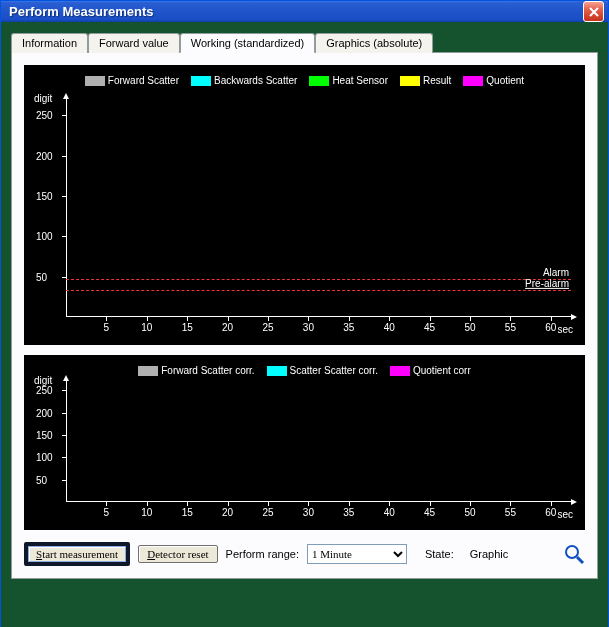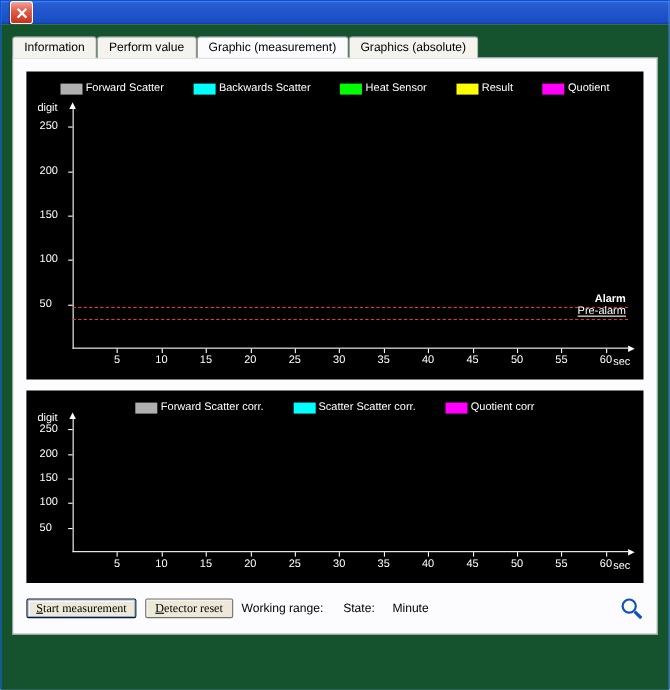--- a/index.html
+++ b/index.html
@@ -72,21 +72,21 @@
   .chart {
     background:black;
     color:white;
     position:relative;
     width:100%;
     font-size:10px;
   }
   .chart.top { height:280px; }
   .chart.bottom { height:175px; }
   .legend {
-    display:flex;gap:27px;align-items:center;
+    display:flex;gap:12px;align-items:center;
     padding:6px 0 0 0;
     justify-content:center;
     flex-wrap:wrap;
     position:absolute;left:0;right:0;top:4px;
   }
   .swatch{width:20px;height:10px;display:inline-block;}
   .legend-item{display:flex;align-items:center;gap:3px;}
   .plot{position:absolute;left:42px;right:14px;}
   .chart.top .plot{top:34px;bottom:28px;}
   .chart.bottom .plot{top:26px;bottom:28px;}
@@ -108,50 +108,51 @@
   .alarm-label{position:absolute;right:2px;color:#fff;transform:translateY(-110%);}
   .controls{
     display:flex;align-items:center;gap:8px;padding-top:2px;
   }
   button.winbtn{
     font-family:Tahoma;font-size:11px;
     background:#ece9d8;border:1px solid #707070;
     padding:2px 8px;border-radius:2px;
     box-shadow: inset 1px 1px 0 #fff;
   }
-  button.winbtn.default{border:1px solid #0f172a; box-shadow: 0 0 0 1px #89ade4 inset, inset 2px 2px 0 #fff;}
+  button.winbtn.default{border:4px solid #0f172a; box-shadow: 0 0 0 1px #89ade4 inset, inset 2px 2px 0 #fff;}
   .wr-label{}
   select.win{font-family:Tahoma;font-size:11px;background:white;border:1px solid #7f9db9;height:20px;width:100px;}
   .state-label{margin-left:10px;}
   .state-val{margin-left:8px;}
   .magnifier{width:22px;height:22px;margin-left:auto;}
   .bottom-buttons{
     display:flex;gap:8px;
     padding:8px 4px 0 0;
     margin-top:48px;
   }
   .bottom-buttons button{width:80px;height:23px;}
   .underline{text-decoration:underline;}
 </style>
 </head>
 <body>
 
 <div class="window">
   <div class="titlebar">
+    <span class="titlebar-title">Perform Measurements</span>
     <div class="close-btn">
       <svg width="10" height="10" viewBox="0 0 10 10">
           <path d="M1 1 L9 9 M9 1 L1 9" stroke="white" stroke-width="2"></path>
         </svg>
     </div>
   </div>
   <div class="client">
     <div class="tabs">
       <div class="tab">Information</div>
-      <div class="tab">Perform value</div>
-      <div class="tab active">Graphic (measurement)</div>
+      <div class="tab">Forward value</div>
+      <div class="tab active">Working (standardized)</div>
       <div class="tab">Graphics (absolute)</div>
     </div>
     <div class="tabpanel">
 
       <div class="chart top">
         <div class="legend" id="legend-0">
             <span class="legend-item">
               <span class="swatch" style="background: rgb(176, 176, 176);"></span>
               <span>Forward Scatter</span>
             </span>
@@ -241,21 +242,21 @@
             </div>
             <div class="xtick" style="left: 88%;">
               <div class="tm"></div>
               <span>55</span>
             </div>
             <div class="xtick" style="left: 96%;">
               <div class="tm"></div>
               <span>60</span>
             </div>
             <div class="alarm-line" style="top: 82.6183%; border-top-color: rgb(238, 51, 51);"></div>
-            <span class="alarm-label" style="top: 82.6183%; font-weight: bold;">Alarm</span>
+            <span class="alarm-label" style="top: 82.6183%;">Alarm</span>
             <div class="alarm-line" style="top: 87.7959%; border-top-color: rgb(238, 51, 51);"></div>
             <span class="alarm-label" style="top: 87.7959%; text-decoration: underline;">Pre-alarm</span>
           </div>
       </div>
 
       <div class="chart bottom">
         <div class="legend" id="legend-1">
             <span class="legend-item">
               <span class="swatch" style="background: rgb(176, 176, 176);"></span>
               <span>Forward Scatter corr.</span>
@@ -347,23 +348,26 @@
           </div>
       </div>
 
       <div class="controls">
         <button class="winbtn default">
           <span class="underline">S</span><span id="start-rest">tart measurement</span>
         </button>
         <button class="winbtn">
           <span class="underline">D</span><span id="reset-rest">etector reset</span>
         </button>
-        <span class="wr-label">Working range:</span>
+        <span class="wr-label">Perform range:</span>
+        <select class="win">
+          <option>1 Minute</option>
+        </select>
         <span class="state-label">State:</span>
-        <span class="state-val">Minute</span>
+        <span class="state-val">Graphic</span>
         <span class="magnifier">
           <svg viewBox="0 0 22 22">
               <circle cx="9" cy="9" r="6" fill="none" stroke="#1050c0" stroke-width="2"></circle>
               <line x1="14" y1="14" x2="20" y2="20" stroke="#1050c0" stroke-width="3"></line>
             </svg>
         </span>
       </div>
 
     </div>
 

